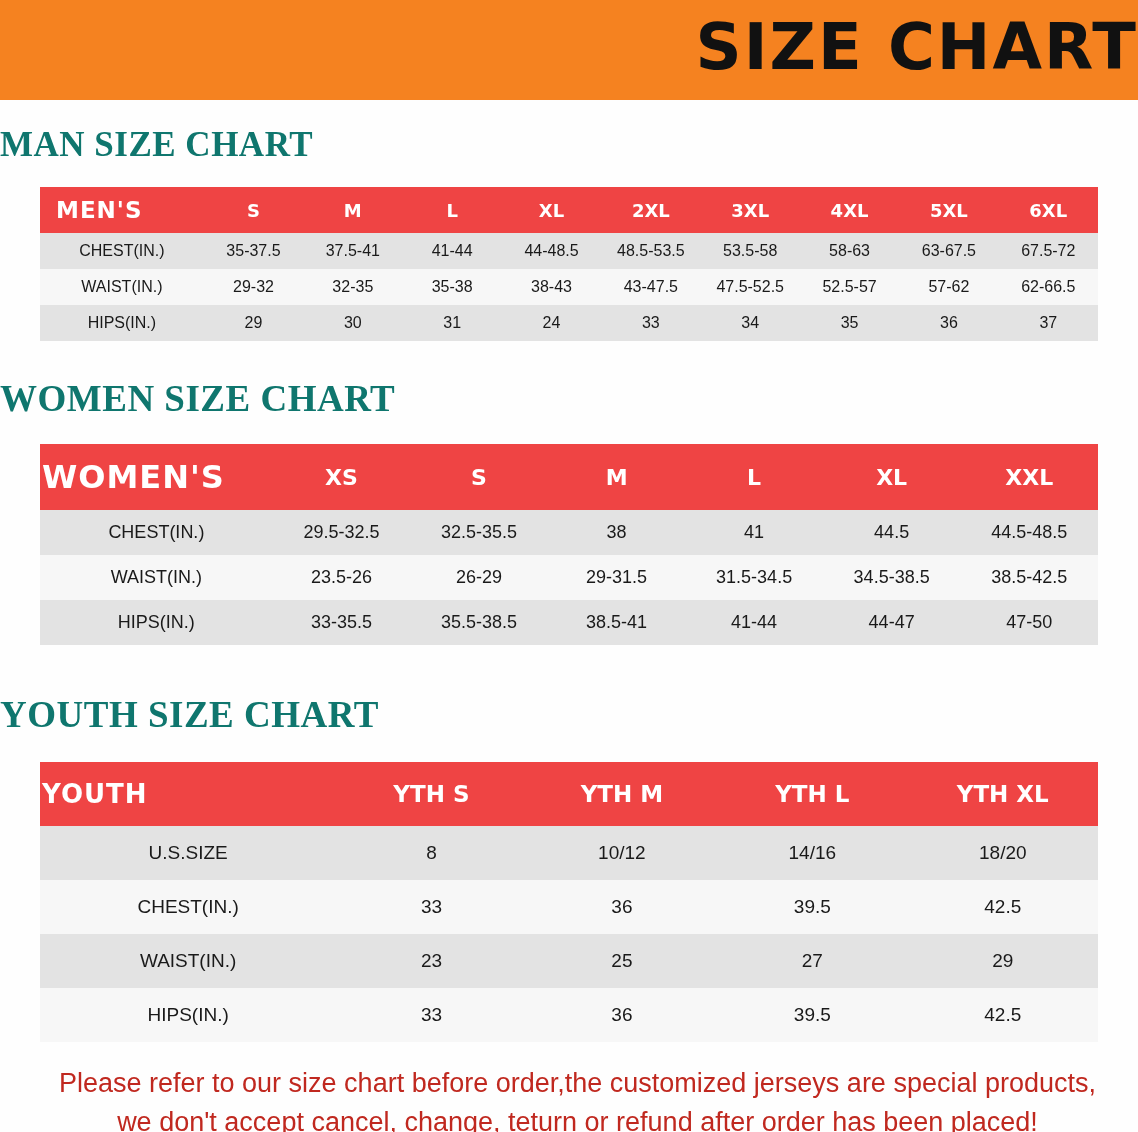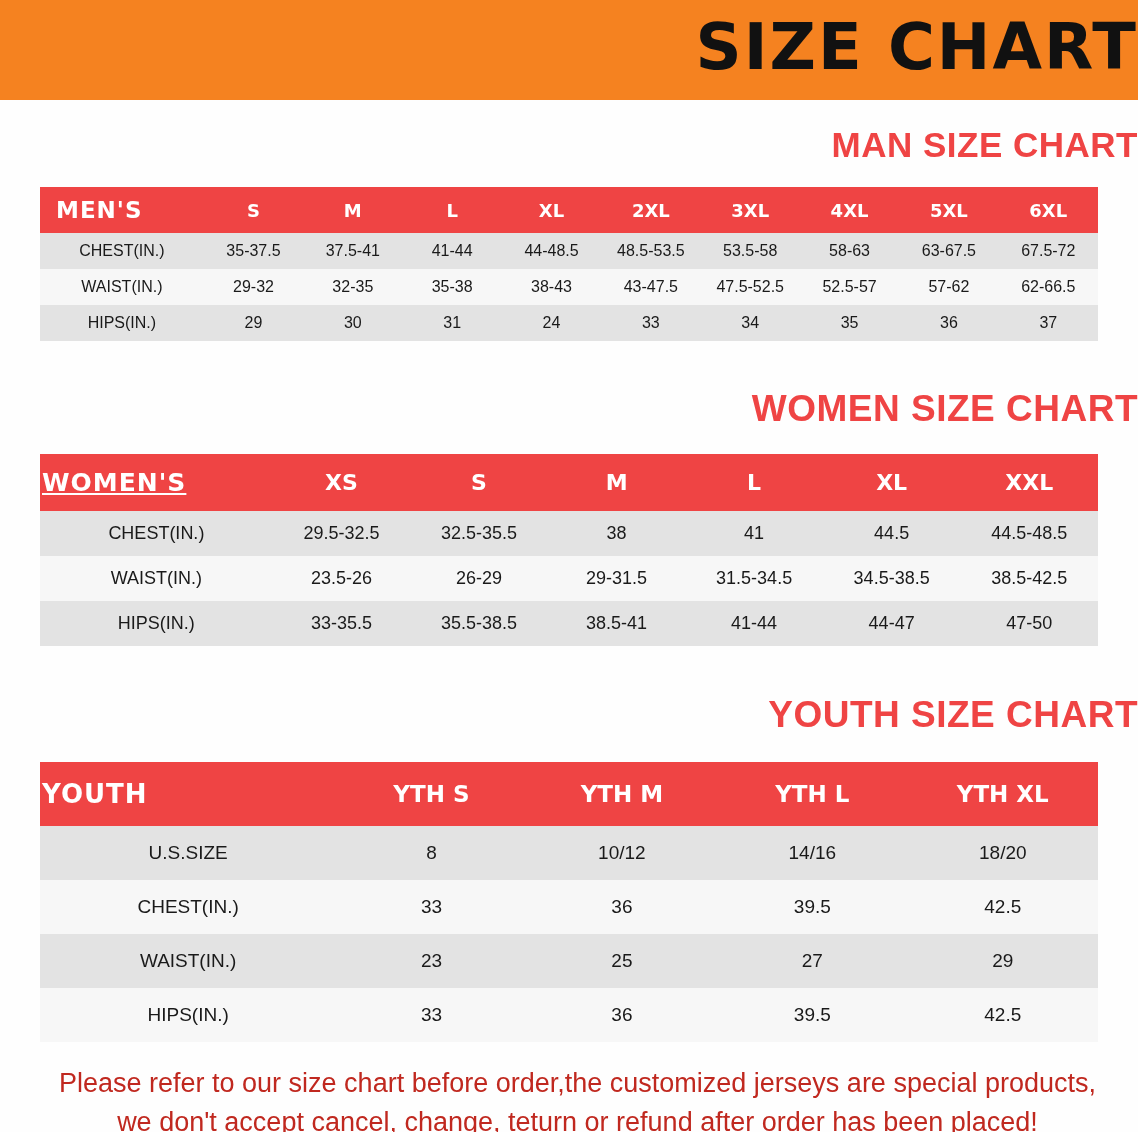--- a/index.html
+++ b/index.html
@@ -29,28 +29,28 @@
     font-family: "DejaVu Sans", sans-serif;
     font-weight: bold;
     font-size: 64px;
     letter-spacing: 2px;
     color: #111111;
     line-height: 1;
     padding-bottom: 6px;
   }
   
   .section-heading {
-    text-align: right;
-    font-family: Liberation Sans, sans-serif;
+    text-align: left;
+    font-family: Liberation Serif, serif;
     font-weight: bold;
-    color: #ef4444;
+    color: #0f766e;
     letter-spacing: 0.5px;
   }
   .h-man   { font-size: 35px; margin-top: 25px; margin-bottom: 22px; }
-  .h-women { font-size: 37px; margin-top: 47px; margin-bottom: 24px; }
+  .h-women { font-size: 37px; margin-top: 36px; margin-bottom: 24px; }
   .h-youth { font-size: 37px; margin-top: 48px; margin-bottom: 26px; }
 
   
   .table-wrap { padding: 0 40px; }
   table {
     width: 100%;
     border-collapse: collapse;
     table-layout: fixed;
   }
   thead th {
@@ -80,21 +80,21 @@
   tbody tr.even td { background: #f7f7f7; }
 
   
   #men-table thead th { font-size: 18px; }
   #men-table thead th.rowlabel { font-size: 23px; }
   #men-table tbody td { font-size: 16px; padding: 9px 2px; }
   #men-table tbody td.rowlabel { font-size: 16px; }
 
   
   #women-table thead th { font-size: 22px; padding: 14px 2px; }
-  #women-table thead th.rowlabel { font-size: 25px; text-decoration: underline; }
+  #women-table thead th.rowlabel { font-size: 32px; }
   #women-table tbody td { font-size: 18px; padding: 12px 2px; }
 
   
   #youth-table thead th { font-size: 23px; padding: 17px 2px; }
   #youth-table thead th.rowlabel { font-size: 26px; }
   #youth-table tbody td { font-size: 19px; padding: 16px 6px; }
 
   
   .note {
     margin-top: 22px;

